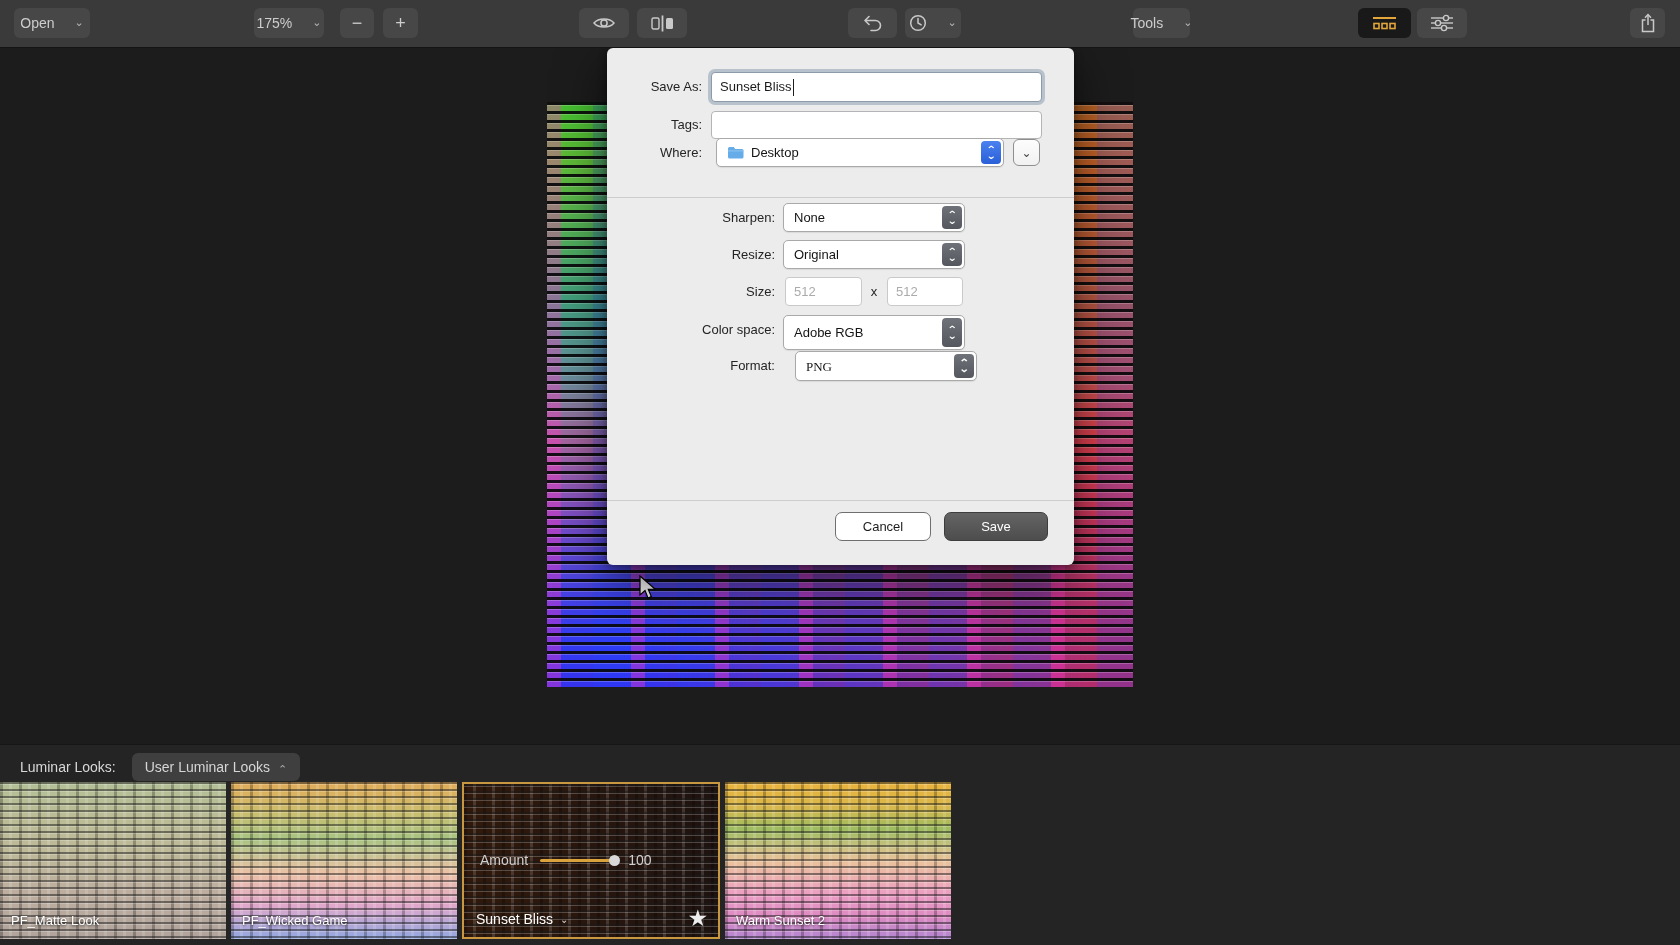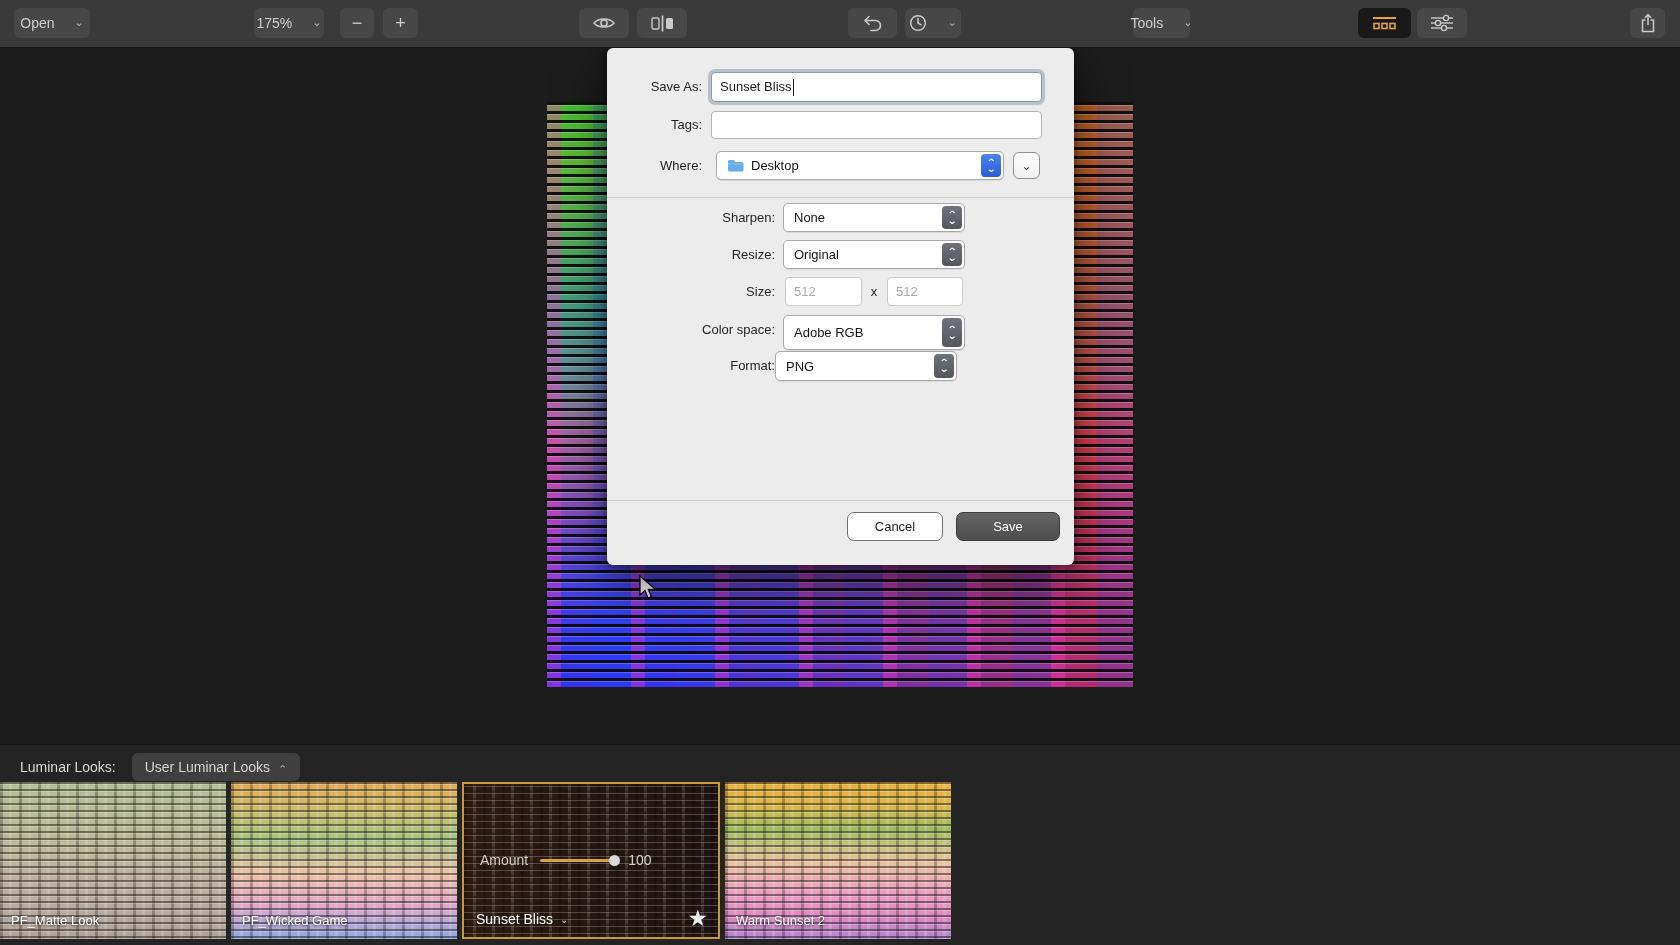--- a/index.html
+++ b/index.html
@@ -40,21 +40,21 @@
          display:flex;align-items:center;gap:7px;padding:0 26px 0 10px;color:#141414;box-shadow:0 1px 1px rgba(0,0,0,0.08);}
   .stepper{position:absolute;top:2px;bottom:2px;right:2px;width:20px;border-radius:4px;display:flex;flex-direction:column;
            align-items:center;justify-content:center;color:#fff;}
   .stepper span{font-size:10px;font-weight:bold;line-height:6px;transform:scaleX(1.25);}
   .stepper.gray{background:linear-gradient(#70727a,#55575e);}
   .stepper.blue{background:linear-gradient(#4a82ef,#2a5fd8);}
   .disclosure{position:absolute;box-sizing:border-box;width:27px;height:27px;background:linear-gradient(#fdfdfd,#f1f1f1);
               border:1px solid #8f8f8f;border-radius:6px;color:#444;font-size:12px;display:flex;align-items:center;justify-content:center;padding:0;}
   .sep{position:absolute;left:0;right:0;height:1px;background:#cdcdcd;}
   .btn{position:absolute;box-sizing:border-box;height:29px;border-radius:7px;font-size:13px;display:flex;
-       align-items:center;justify-content:center;padding:0;margin-left:12px;}
+       align-items:center;justify-content:center;padding:0;}
   .btn.cancel{background:#fff;border:1px solid #6f6f6f;color:#1c1c1c;}
   .btn.save{background:linear-gradient(#646464,#4d4d4d);border:1px solid #3d3d3d;color:#fff;}
 
   
   .looks-bar{position:absolute;left:0;right:0;top:744px;height:201px;background:#242424;border-top:1px solid #161616;z-index:5;}
   .looks-header{position:absolute;left:20px;top:8px;height:28px;display:flex;align-items:center;gap:16px;}
   .looks-title{color:#d8d8d8;font-size:14px;}
   .collection-btn{height:28px;background:#3f3f3f;border:none;border-radius:6px;color:#d6d6d6;font-size:14px;
                   display:flex;align-items:center;gap:8px;padding:0 13px;font-family:inherit;}
   .collection-btn .chev-up{font-size:11px;color:#a9a9a9;line-height:1;transform:translateY(2px);}
@@ -180,21 +180,21 @@
       </div>
     </div>
 
     <div class="row" style="top:63px;height:28px;line-height:28px;">
       <label>Tags:</label>
       <div class="field" style="left:104px;top:0;width:331px;height:28px;">
         <span></span>
       </div>
     </div>
 
-    <div class="row" style="top:103px;height:39px;line-height:29px;">
+    <div class="row" style="top:90px;height:39px;line-height:29px;">
       <label>Where:</label>
       <div class="popup" style="left:109px;top:0;width:288px;height:29px;">
         <svg width="17" height="13" viewBox="0 0 17 13">
           <path d="M1 2.5 a1.5 1.5 0 0 1 1.5 -1.5 h4.2 l1.5 2 h6.8 a1.5 1.5 0 0 1 1.5 1.5 v6.5 a1.5 1.5 0 0 1 -1.5 1.5 h-12.5 a1.5 1.5 0 0 1 -1.5 -1.5 z" fill="#66ace8"></path>
           <path d="M1 4.4 h15.5 v1 H1 z" fill="#8ec6f2"></path>
         </svg>
         <span>Desktop</span>
         <span class="stepper blue">
           <span>⌃</span>
           <span>⌄</span>
@@ -246,21 +246,21 @@
         <span>Adobe RGB</span>
         <span class="stepper gray">
           <span>⌃</span>
           <span>⌄</span>
         </span>
       </div>
     </div>
 
     <div class="row" style="top:303px;height:29px;line-height:29px;">
       <label class="opt-label">Format:</label>
-      <div class="popup" style="left:168px;top:0;width:182px;height:30px;">
+      <div class="popup" style="left:188px;top:0;width:182px;height:30px;font-family:Liberation Serif, serif;">
         <span>PNG</span>
         <span class="stepper gray">
           <span>⌃</span>
           <span>⌄</span>
         </span>
       </div>
     </div>
 
     <div class="sep" style="top:452px;"></div>
 

